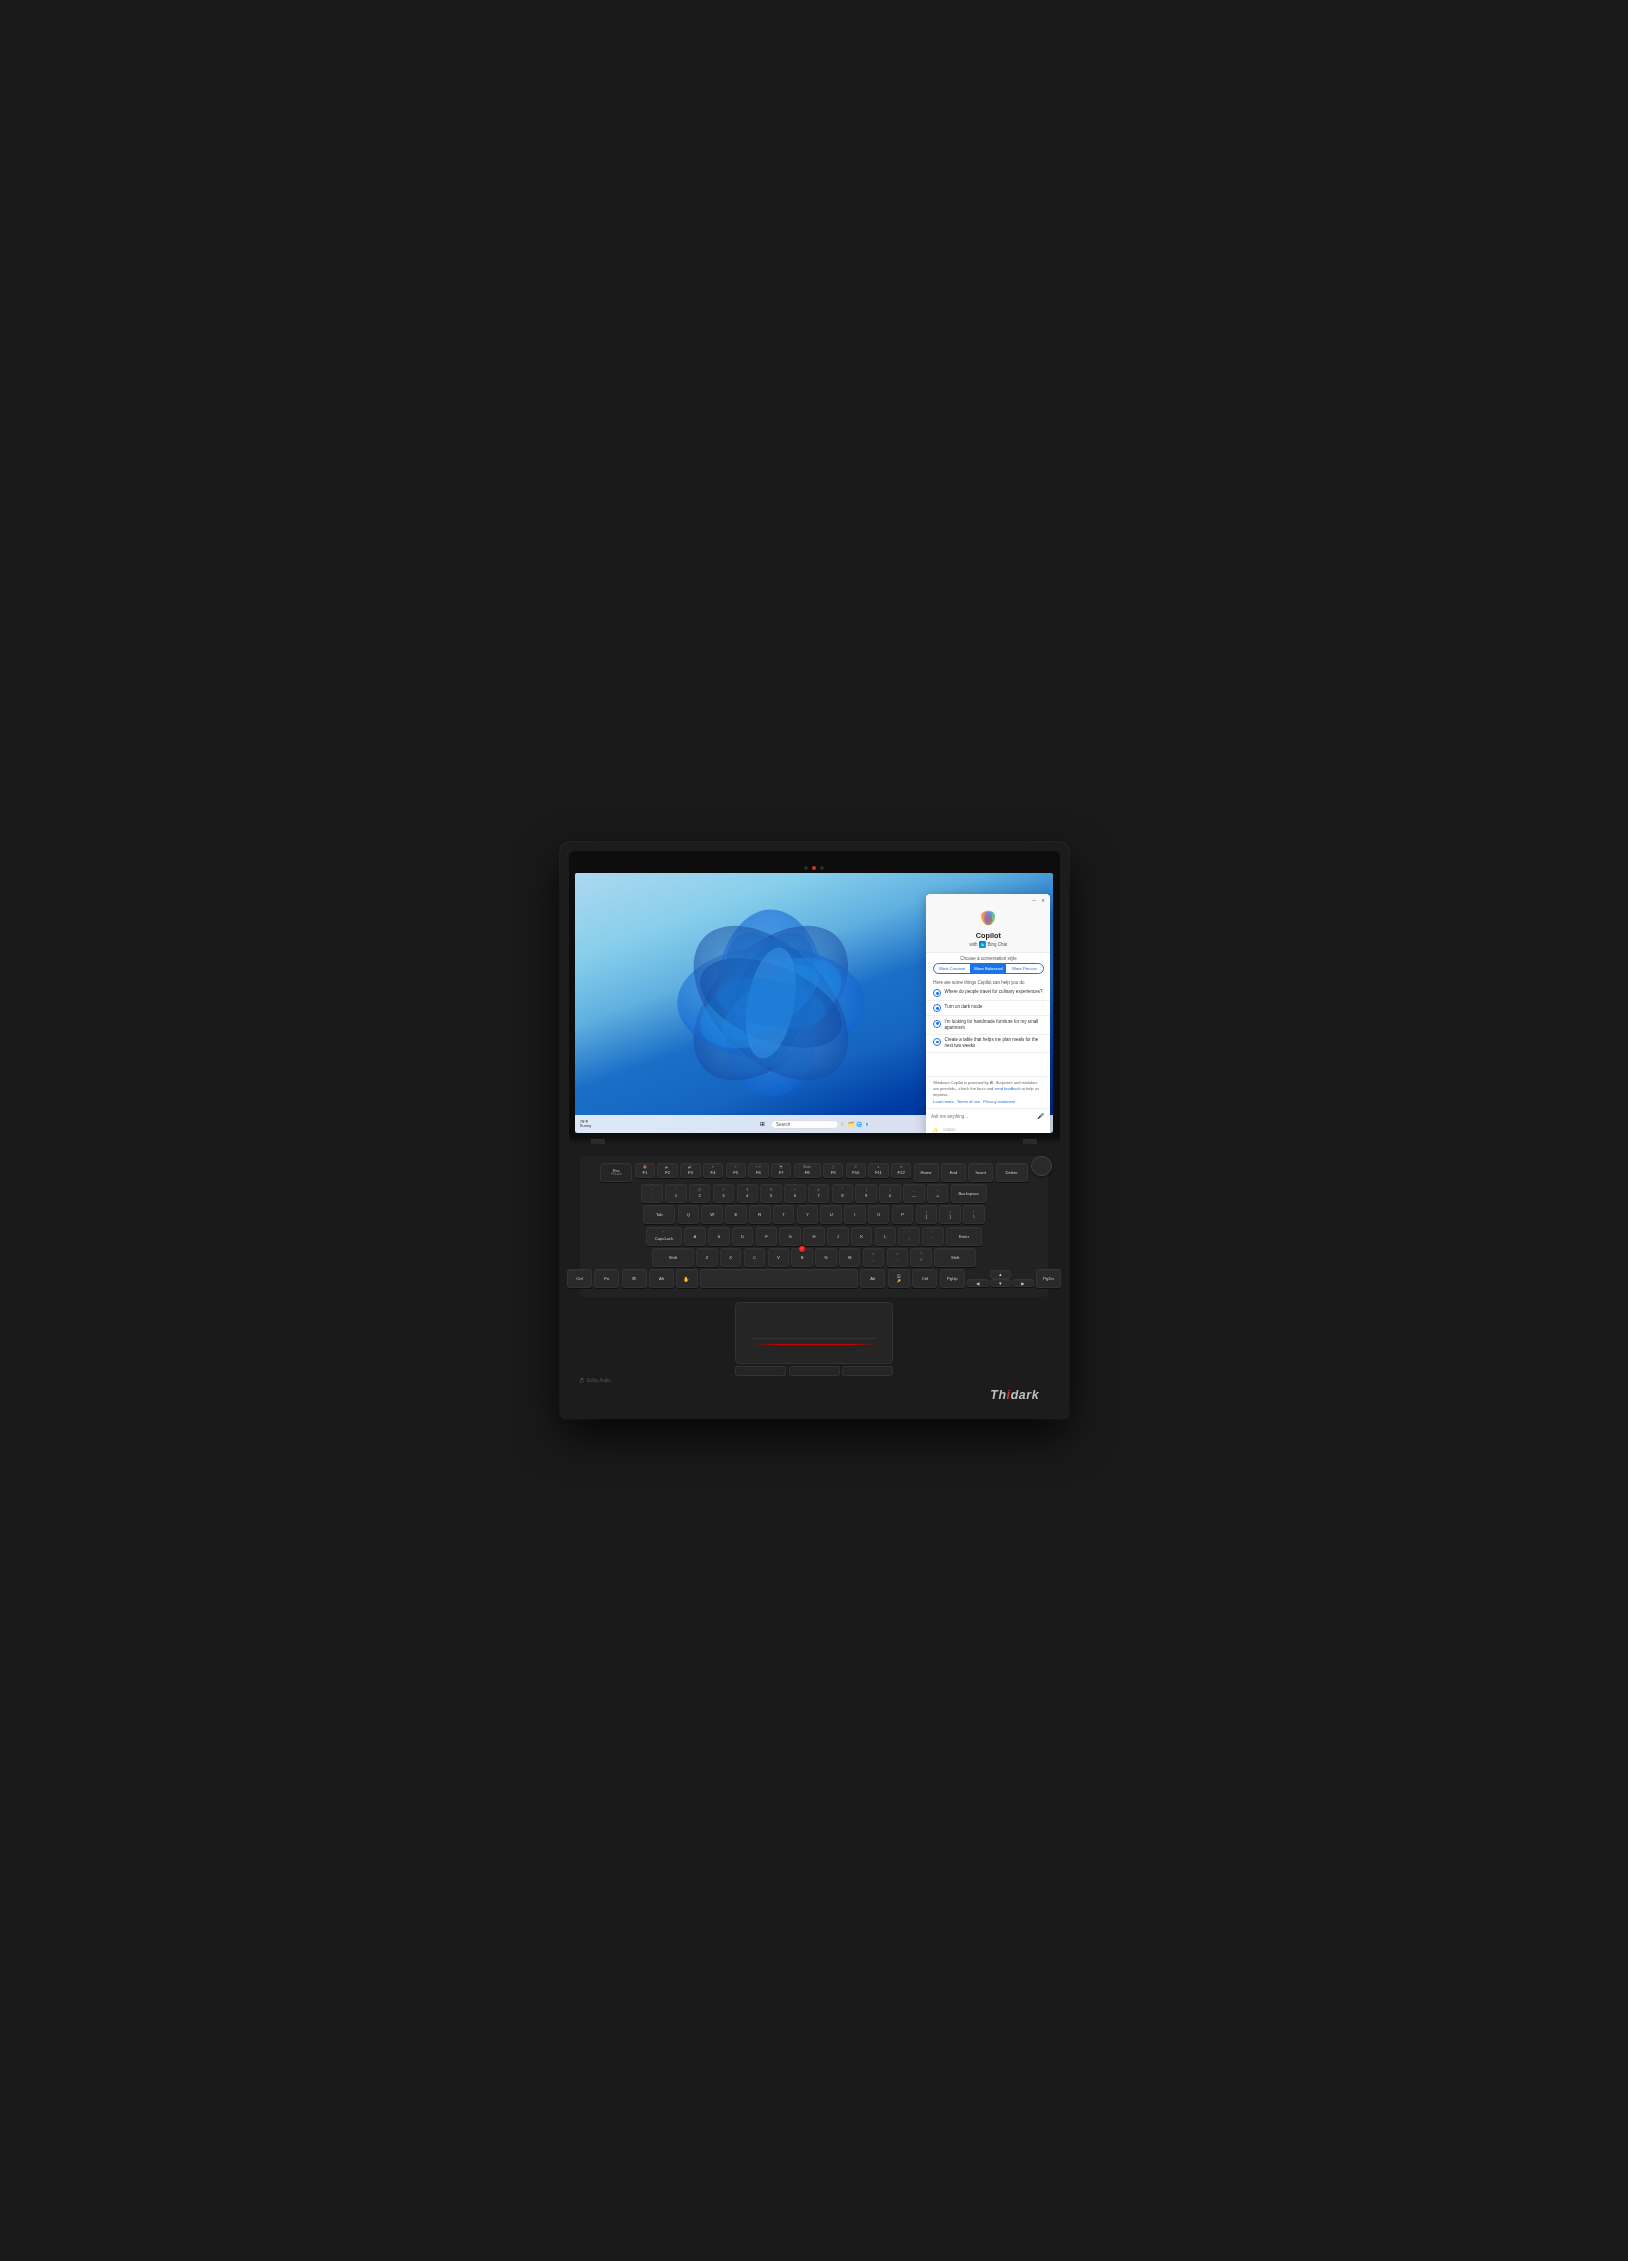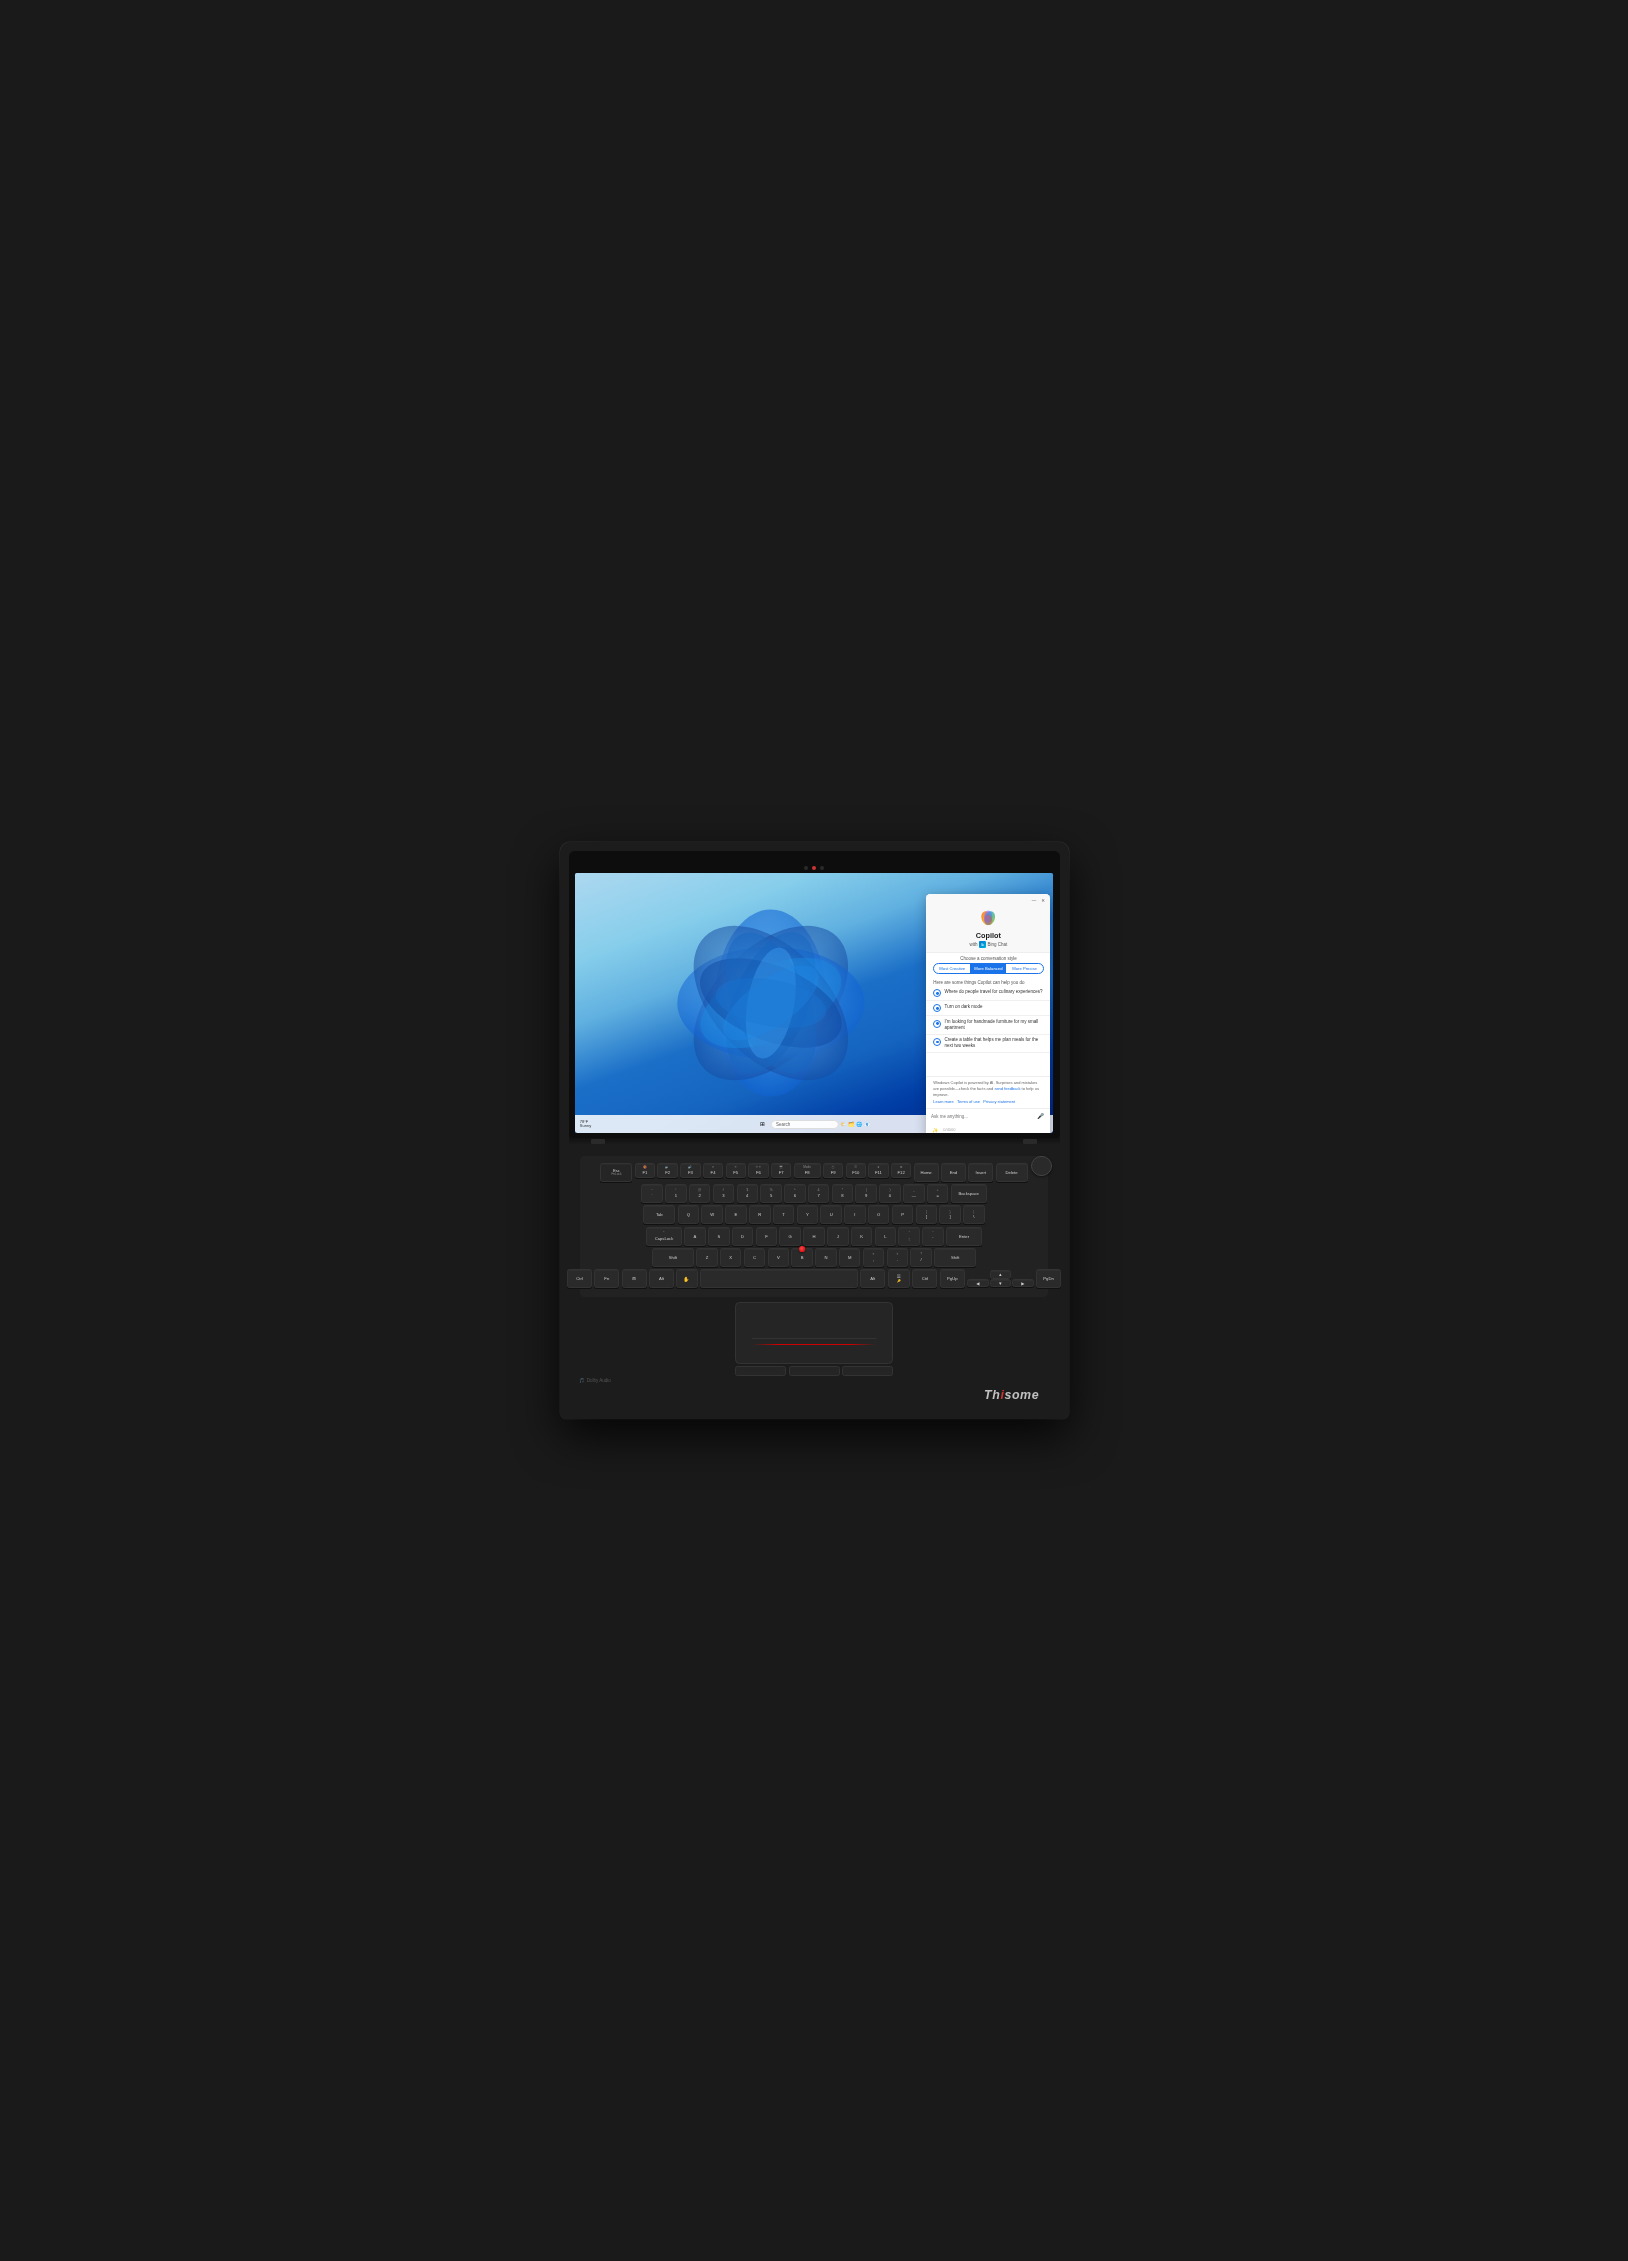--- a/index.html
+++ b/index.html
@@ -1081,20 +1081,20 @@
           <div class="touchpad-btn"></div>
           <div class="touchpad-btn"></div>
           <div class="touchpad-btn"></div>
         </div>
       </div>
 
       <div class="dolby-logo">🎵 Dolby Audio</div>
 
       <div class="thinkpad-logo">
         <span class="thinkpad-text">
-          <span>Th</span><span class="think-i">i</span><span>some</span>
+          <span>Th</span><span class="think-i">i</span><span>dark</span>
         </span>
       </div>
 
     </div>
   </div>
 </div>
 
 
 </body></html>

